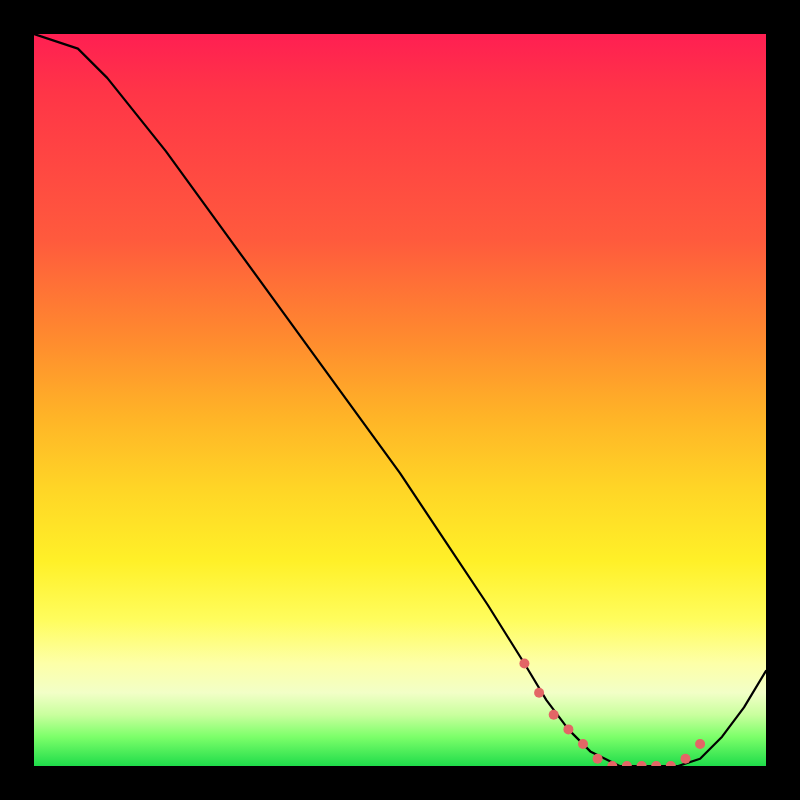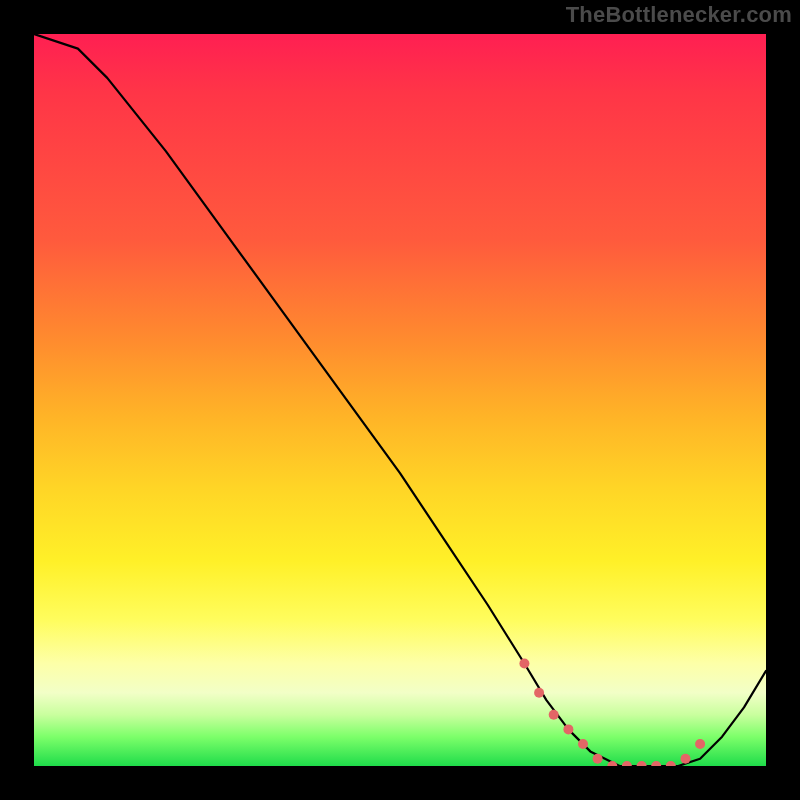--- a/index.html
+++ b/index.html
@@ -57,21 +57,20 @@
     top: 0;
     width: 732px;
     height: 732px;
     z-index: 3;
   }
 </style>
 </head>
 <body>
 
 <div class="frame">
-  <div class="watermark">TheBottlenecker.com</div>
 
   <div class="plot">
     <svg class="curve" viewBox="0 0 732 732" preserveAspectRatio="none">
       <path id="curve-path" fill="none" stroke="#000" stroke-width="2.2" stroke-linejoin="round" stroke-linecap="round" d="M0.0 0.0 L43.9 14.6 L73.2 43.9 L131.8 117.1 L190.3 197.6 L248.9 278.2 L307.4 358.7 L366.0 439.2 L409.9 505.1 L453.8 571.0 L490.4 629.5 L512.4 666.1 L534.4 695.4 L556.3 717.4 L585.6 732.0 L614.9 732.0 L644.2 732.0 L666.1 724.7 L688.1 702.7 L710.0 673.4 L732.0 636.8"></path>
       <g id="markers">
           <circle cx="490.4" cy="629.5" r="5" fill="#e36666"></circle>
           <circle cx="505.1" cy="658.8" r="5" fill="#e36666"></circle>
           <circle cx="519.7" cy="680.8" r="5" fill="#e36666"></circle>
           <circle cx="534.4" cy="695.4" r="5" fill="#e36666"></circle>
           <circle cx="549.0" cy="710.0" r="5" fill="#e36666"></circle>

